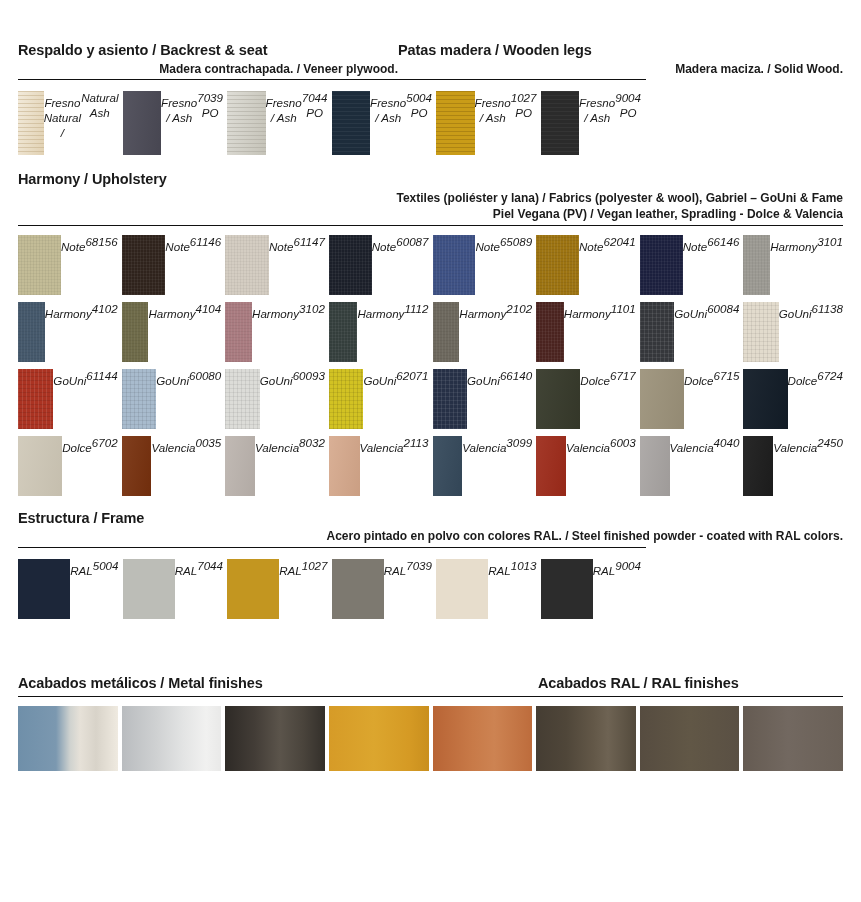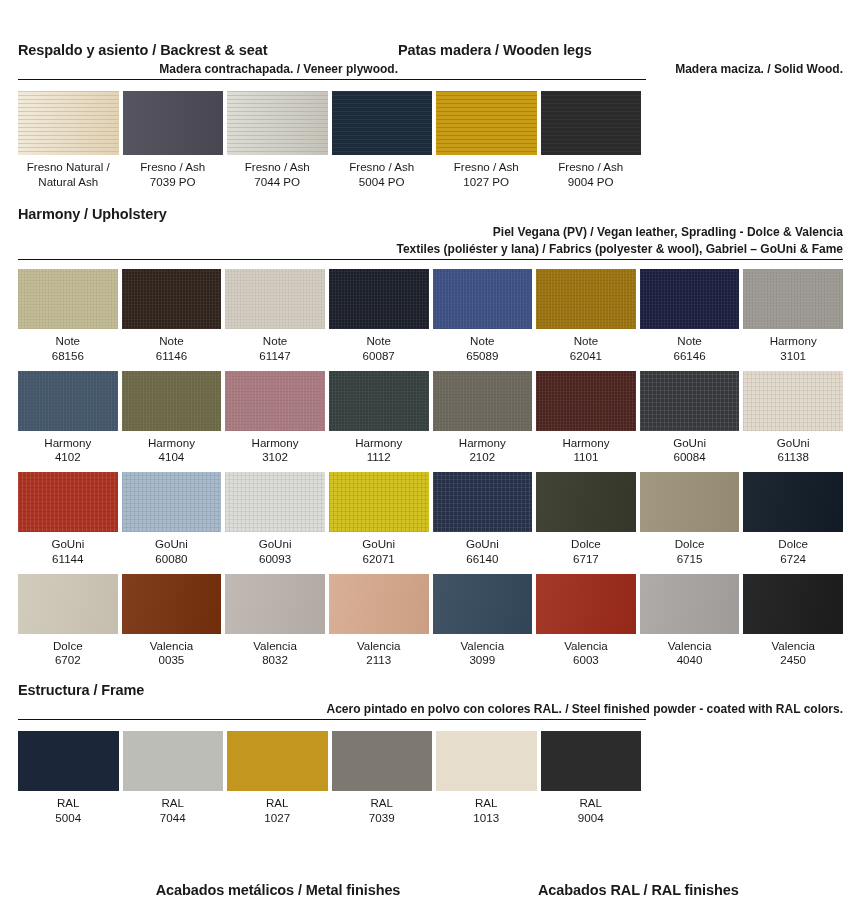--- a/index.html
+++ b/index.html
@@ -51,21 +51,22 @@
   
   .grid {
     display: flex;
     padding: 0 18px;
     gap: 4px;
   }
   .grid.g6 .cell { width: 100.5px; }
   .grid.g8 .cell { width: 103.3px; }
   .cell {
     display: flex;
-    flex-direction: column;
+    flex-direction: row;
+    font-style: italic;
   }
   .chip {
     width: 100%;
     display: block;
   }
   .chip.wood   { height: 64px; }
   .chip.fabric { height: 60px; }
   .chip.ral    { height: 60px; }
   .chip.metal  { height: 65px; }
 
@@ -130,22 +131,22 @@
         <span class="chip wood" style="background:#2b2b2b;background-image:repeating-linear-gradient(to bottom,rgba(255,255,255,.045) 0 1px,rgba(0,0,0,0) 1px 4px);"></span>
         <span class="caption">Fresno / Ash</span>
         <span class="caption" style="padding-top:0">9004 PO</span>
       </div>
     </div>
   </div>
 
   <div class="sec" style="padding-top:15px;">
     <div class="section-head">
       <div class="h-title">Harmony / Upholstery</div>
+      <div class="h-sub">Textiles (poliéster y lana) / Fabrics (polyester &amp; wool), Gabriel – GoUni &amp; Fame</div>
       <div class="h-sub">Piel Vegana (PV) / Vegan leather, Spradling - Dolce &amp; Valencia</div>
-      <div class="h-sub">Textiles (poliéster y lana) / Fabrics (polyester &amp; wool), Gabriel – GoUni &amp; Fame</div>
     </div>
     <div class="rule" style="margin-right:18px;"></div>
 
     <div class="grid g8" style="padding-top:9px;">
       <div class="cell">
           <span class="chip fabric" style="background:#c3bc97;background-image:repeating-linear-gradient(90deg,rgba(0,0,0,.05) 0 1px,rgba(255,255,255,0) 1px 3px),repeating-linear-gradient(0deg,rgba(0,0,0,.04) 0 1px,rgba(255,255,255,0) 1px 3px);"></span>
           <span class="caption">Note</span>
           <span class="caption" style="padding-top:0">68156</span>
         </div>
       <div class="cell">
@@ -356,21 +357,21 @@
           <span class="chip ral" style="background:#2c2c2c;"></span>
           <span class="caption">RAL</span>
           <span class="caption" style="padding-top:0">9004</span>
         </div>
     </div>
   </div>
 
   <div class="sec" style="padding-top:14px;">
     <div class="section-head">
       <div class="head-row">
-        <div class="head-left" style="width:520px;flex:0 0 520px;text-align:center;">
+        <div class="head-left" style="width:520px;flex:0 0 520px;">
           <div class="h-title">Acabados metálicos / Metal finishes</div>
         </div>
         <div class="head-right">
           <div class="h-title">Acabados RAL / RAL finishes</div>
         </div>
       </div>
     </div>
     <div class="rule" style="margin-right:18px;margin-top:3px;"></div>
 
     <div class="grid g8" style="padding-top:9px;">

